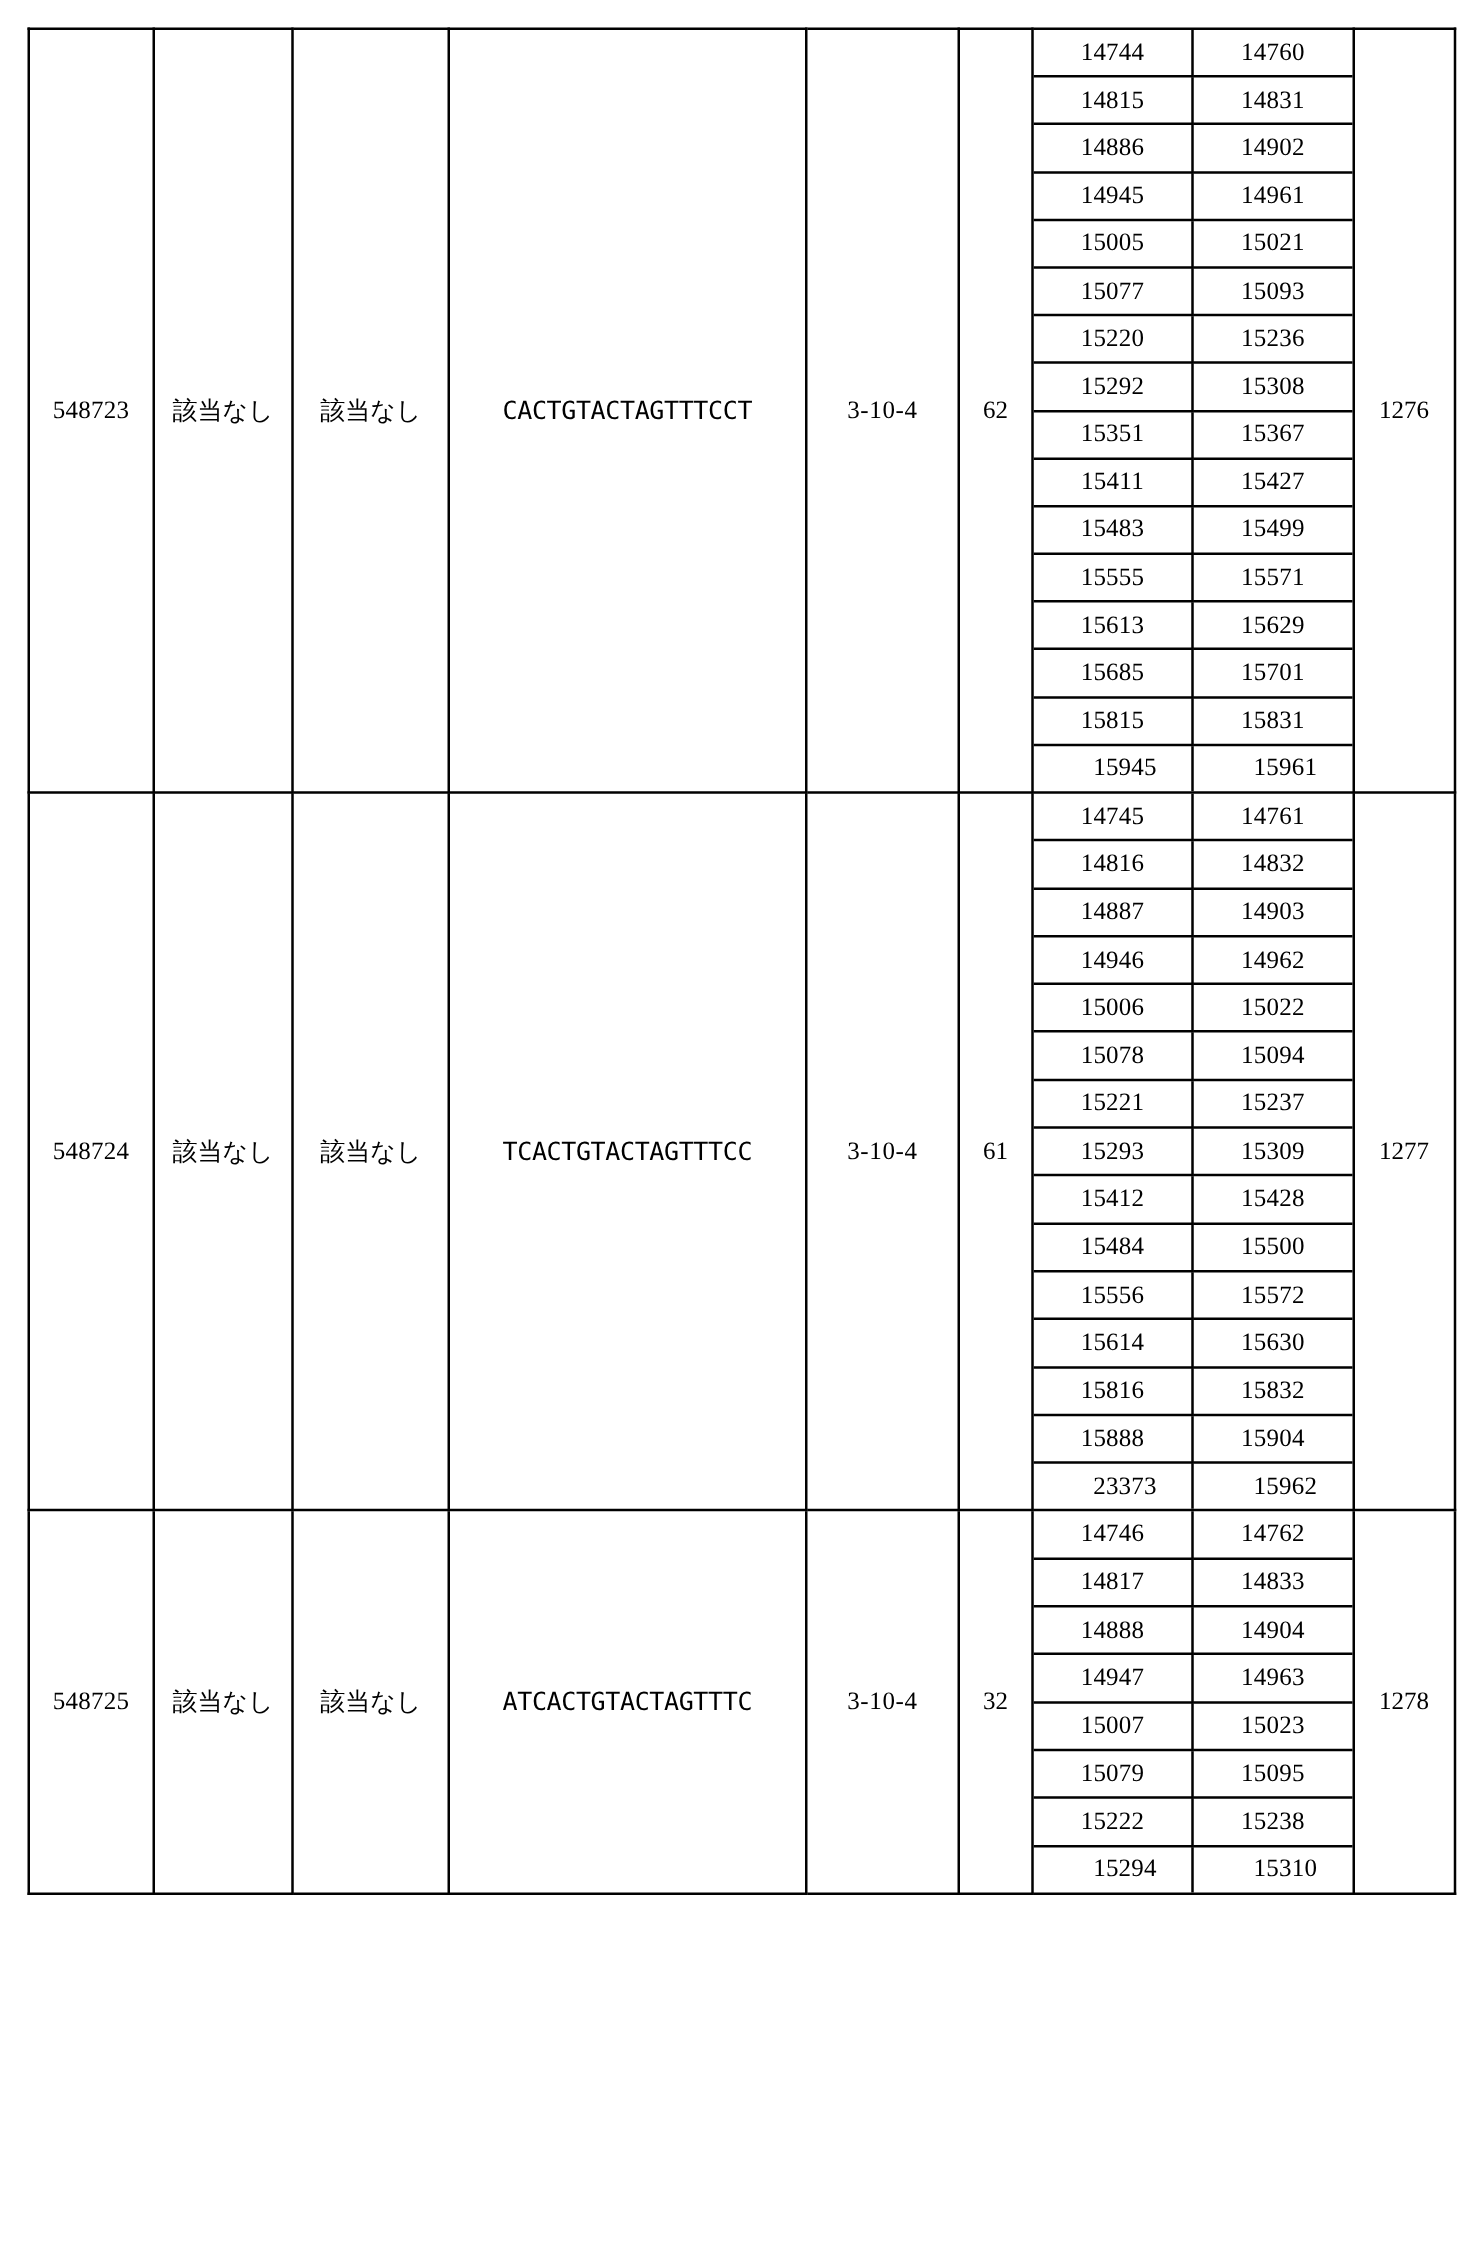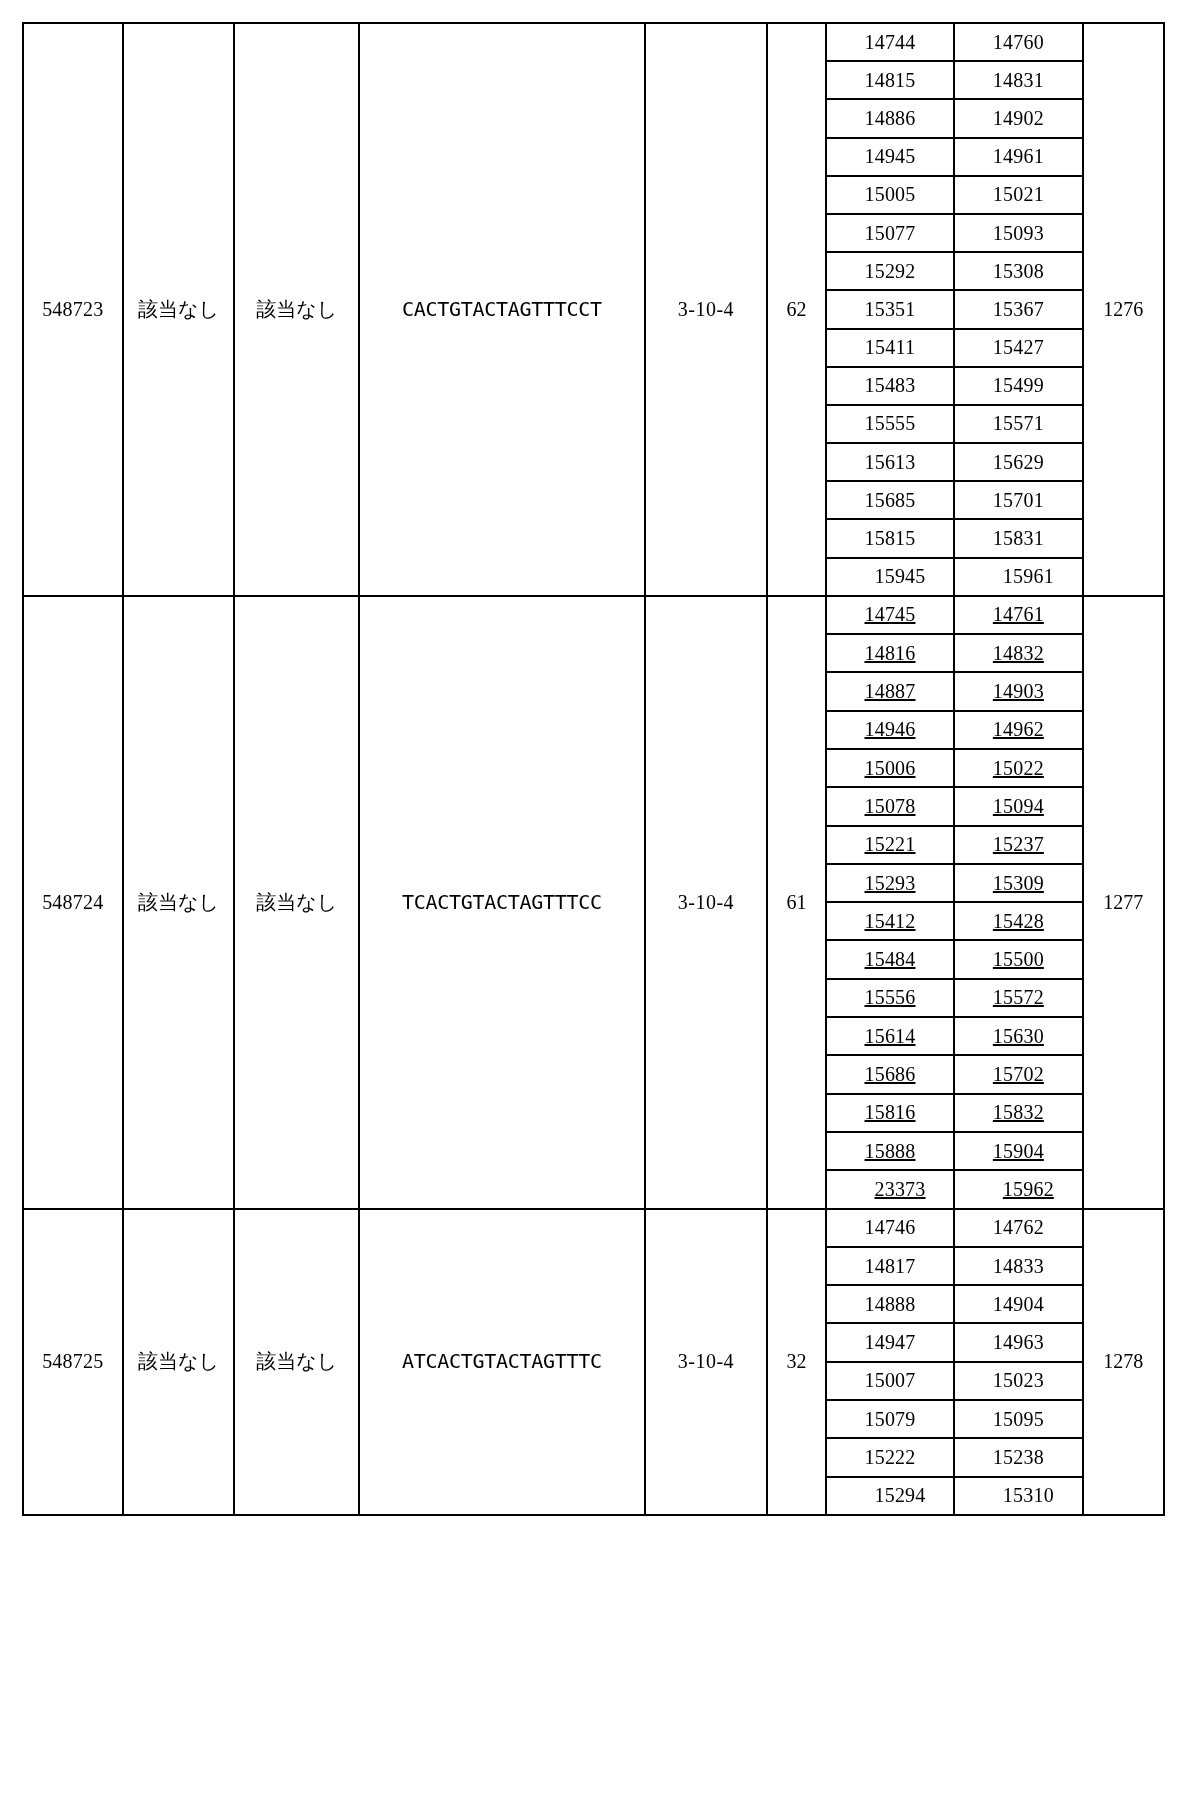--- a/index.html
+++ b/index.html
@@ -77,21 +77,21 @@
     vertical-align:middle;
     letter-spacing:0.2px;
   }
   table.pos td.last-col{border-right:none;}
   table.pos tr.last-row td{border-bottom:none;padding-left:20px;}
   col.p-a{width:50%;}
   col.p-b{width:50%;}
 
   
   td.pos-cell.b1 table.pos td{height:36.2px;}
-  td.pos-cell.b2 table.pos td{height:36.3px;text-decoration:underline;}
+  td.pos-cell.b2 table.pos td{height:36.3px;}
   td.pos-cell.b3 table.pos td{height:36.3px;margin-top:17px;}
 </style>
 </head>
 <body>
 
 <div id="sheet">
   <table class="seqtable">
     <colgroup>
       <col class="c-id">
         <col class="c-na1">
@@ -135,20 +135,24 @@
                 </tr>
                 <tr>
                   <td>15005</td>
                   <td class="last-col">15021</td>
                 </tr>
                 <tr>
                   <td>15077</td>
                   <td class="last-col">15093</td>
                 </tr>
                 <tr>
+                  <td>15220</td>
+                  <td class="last-col">15236</td>
+                </tr>
+                <tr>
                   <td>15292</td>
                   <td class="last-col">15308</td>
                 </tr>
                 <tr>
                   <td>15351</td>
                   <td class="last-col">15367</td>
                 </tr>
                 <tr>
                   <td>15411</td>
                   <td class="last-col">15427</td>
@@ -238,24 +242,20 @@
                 </tr>
                 <tr>
                   <td>15556</td>
                   <td class="last-col">15572</td>
                 </tr>
                 <tr>
                   <td>15614</td>
                   <td class="last-col">15630</td>
                 </tr>
                 <tr>
-                  <td>15686</td>
-                  <td class="last-col">15702</td>
-                </tr>
-                <tr>
                   <td>15816</td>
                   <td class="last-col">15832</td>
                 </tr>
                 <tr>
                   <td>15888</td>
                   <td class="last-col">15904</td>
                 </tr>
                 <tr class="last-row">
                   <td>23373</td>
                   <td class="last-col">15962</td>

